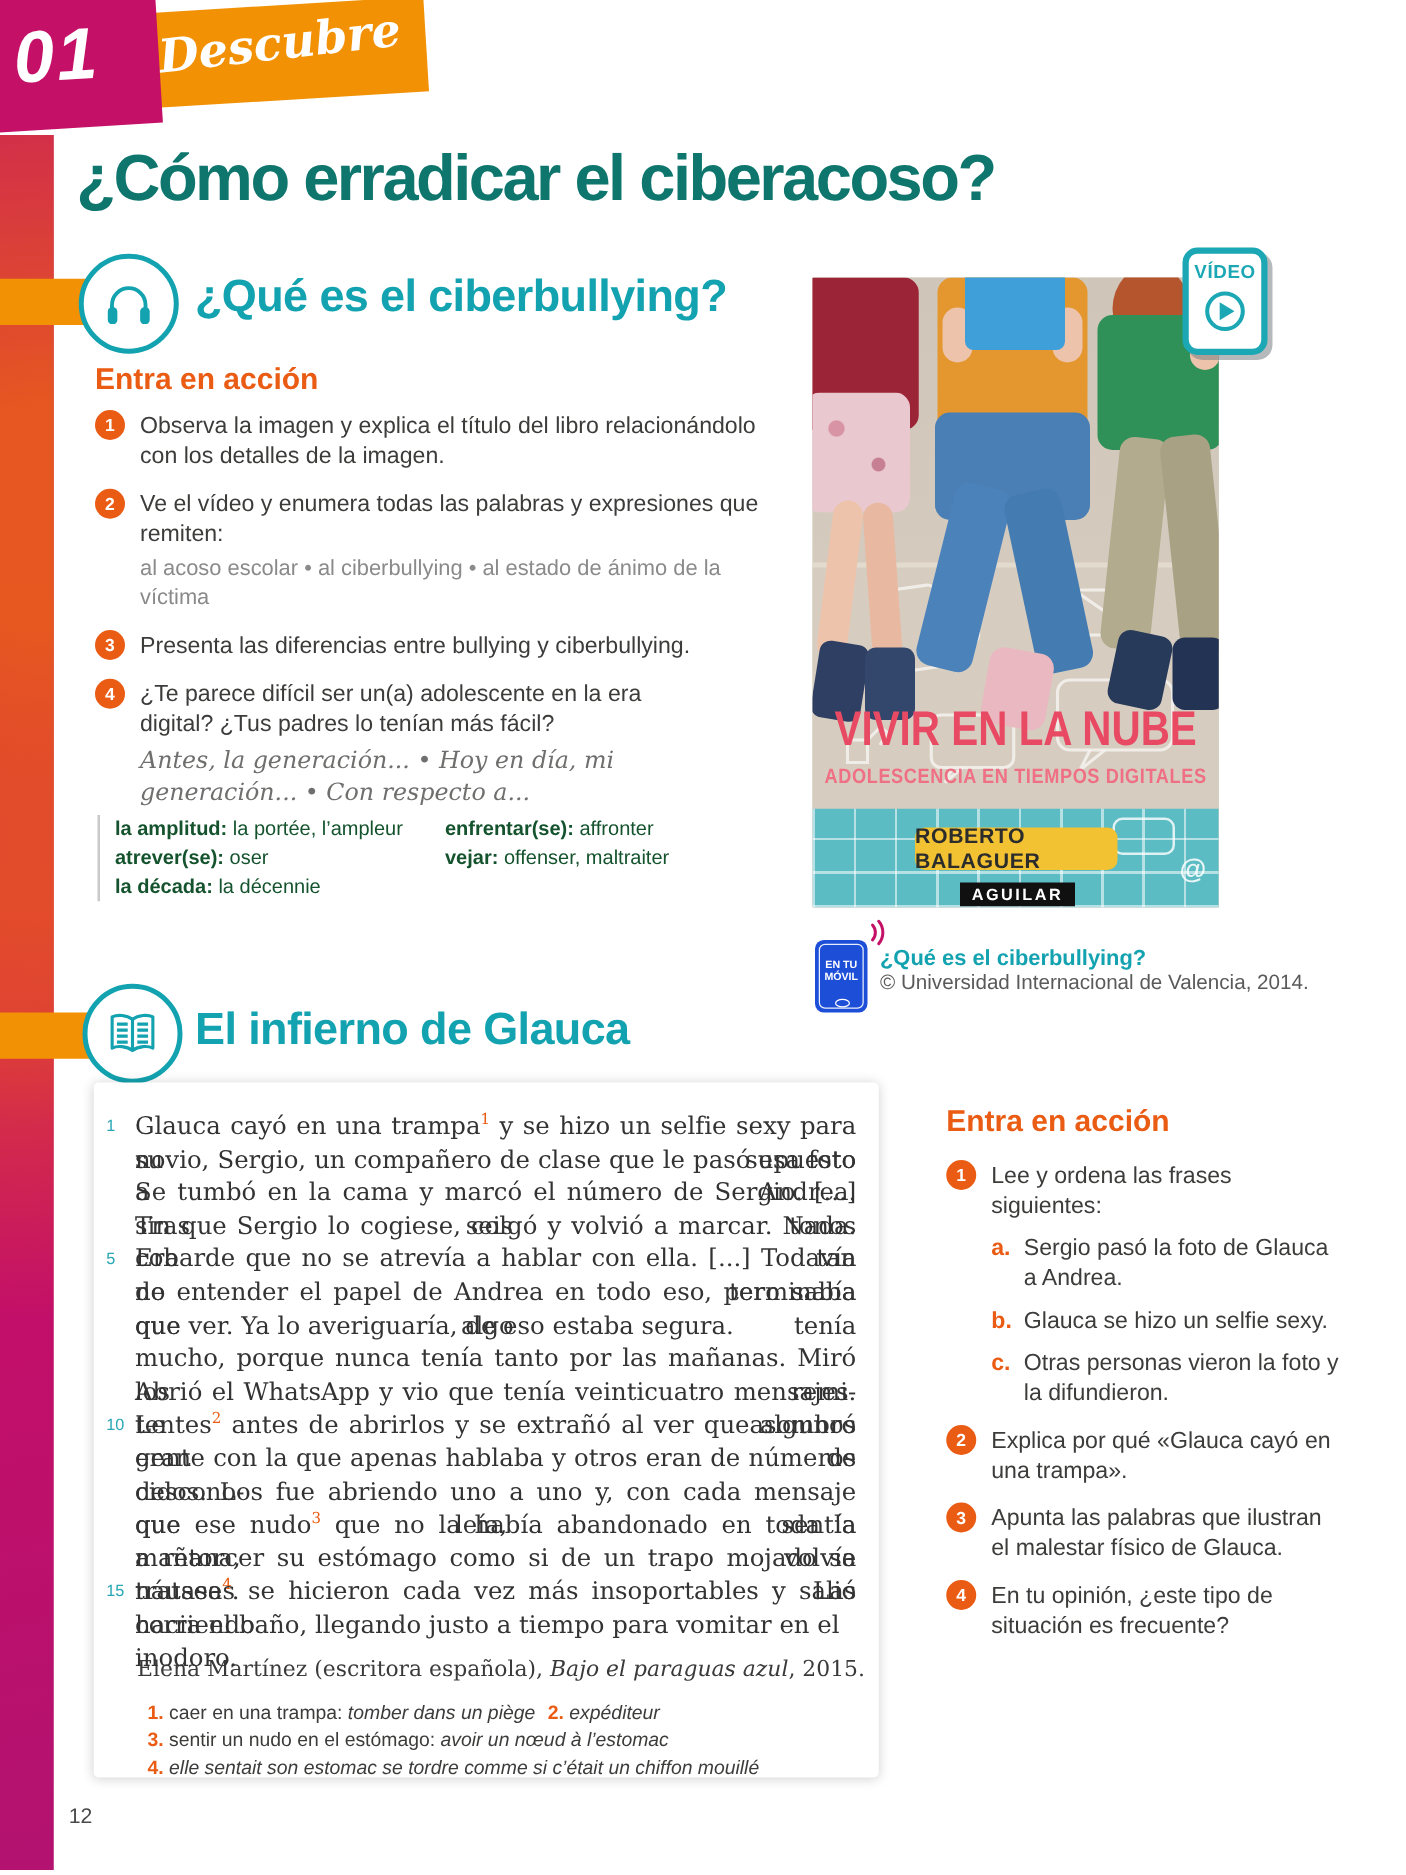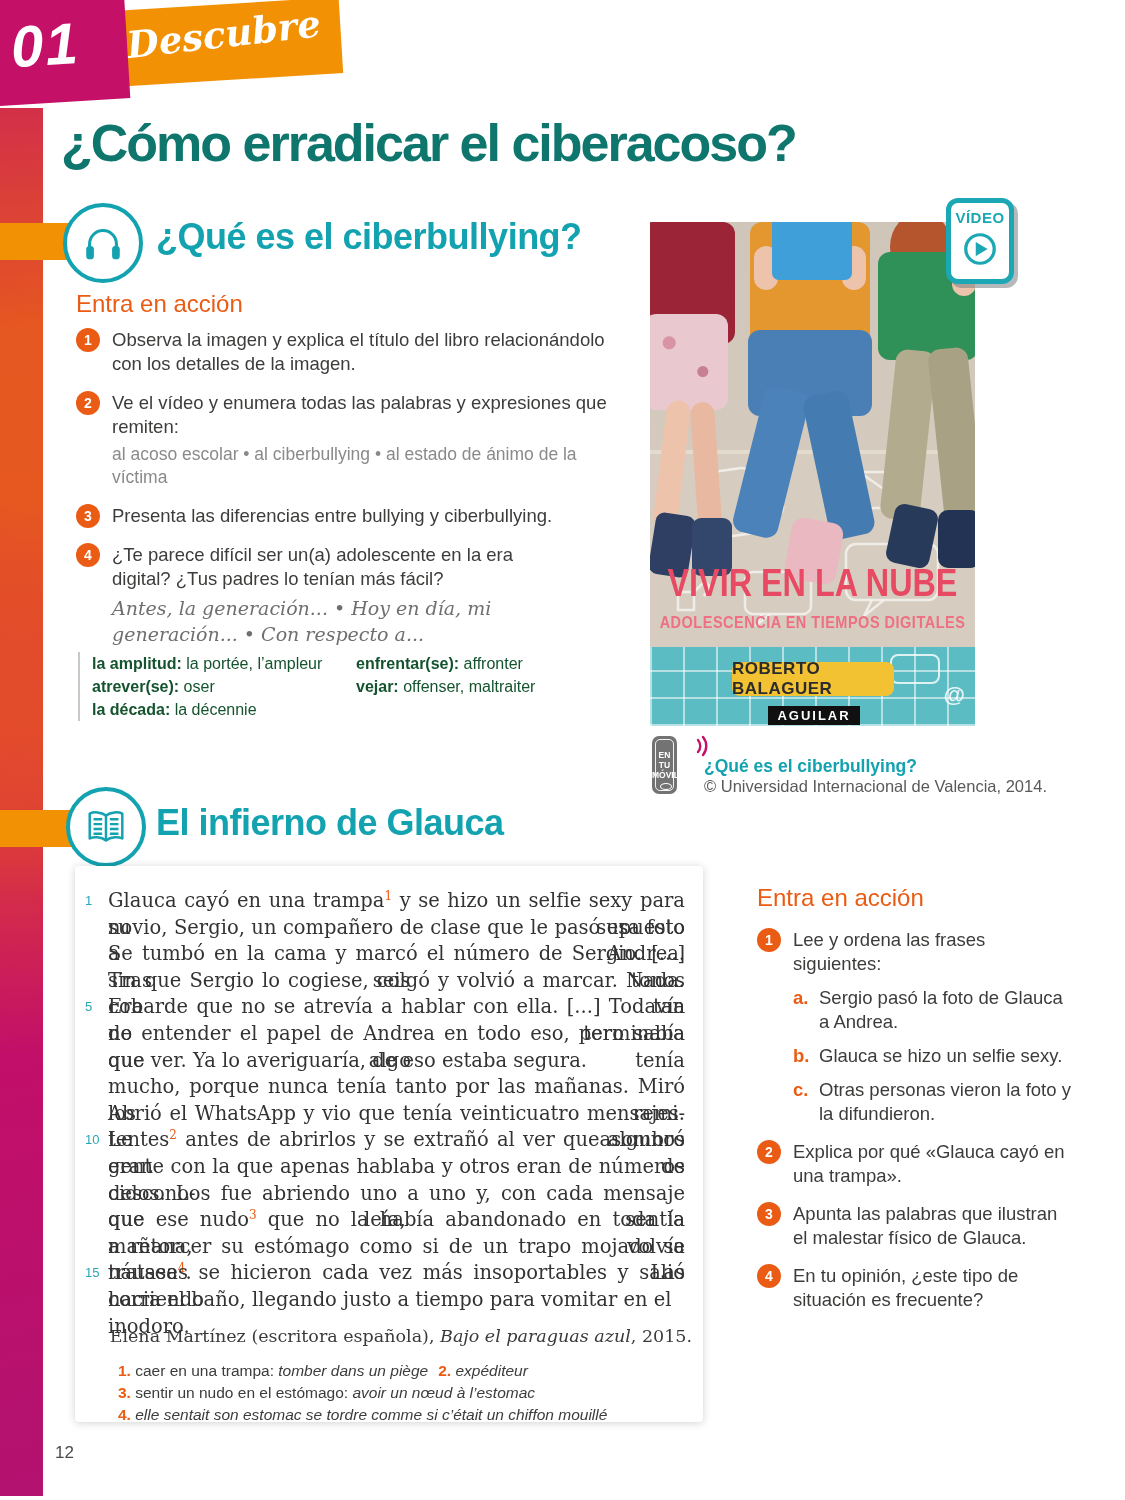--- a/index.html
+++ b/index.html
@@ -26,21 +26,21 @@
   .main-title{position:absolute;left:61px;top:112px;font-size:52px;font-weight:bold;color:#0f766e;
     letter-spacing:-2px;line-height:62px;}
 
   
   .sec-tab{position:absolute;left:0;width:96px;height:37px;background:#f29104;}
   .sec-circle{position:absolute;width:72px;height:72px;background:#fff;border:4px solid #13a2af;border-radius:50%;
     display:flex;align-items:center;justify-content:center;}
   .sec-title{position:absolute;font-size:36px;font-weight:bold;color:#13a2af;letter-spacing:-0.5px;}
 
   
-  .action-heading{font-size:24px;font-weight:normal;color:#ea5b13;}
+  .action-heading{font-size:24px;font-weight:bold;color:#ea5b13;}
   .item{position:relative;padding-left:36px;color:#3c3c3b;font-size:18.5px;line-height:24px;}
   .badge{position:absolute;left:0;top:0;width:24px;height:24px;border-radius:50%;background:#ea5b13;color:#fff;
     font-size:14px;font-weight:bold;display:flex;align-items:center;justify-content:center;}
   .note{margin-top:4px;color:#8a8a8a;font-size:17.5px;line-height:23px;}
   .hint{margin-top:4px;color:#6f6f6e;font-family:"DejaVu Serif",serif;font-style:italic;font-size:19px;line-height:26px;}
 
   .items-left{position:absolute;left:76px;top:328px;width:540px;}
   .items-left .item{margin-bottom:15px;}
   .items-left .item.w1{max-width:505px;}
   .items-left .item.w2{max-width:500px;}
@@ -75,21 +75,21 @@
   .cv-pub{position:absolute;left:118px;top:484px;width:92px;height:19px;background:#101010;color:#fff;font-weight:bold;
     font-size:13px;letter-spacing:2px;display:flex;align-items:center;justify-content:center;}
 
   
   .video-badge{position:absolute;left:946px;top:198px;width:58px;height:76px;background:#fff;border:5px solid #1ba7b4;
     border-radius:12px;box-shadow:4px 4px 0 rgba(120,128,132,.55);display:flex;flex-direction:column;align-items:center;}
   .video-label{color:#1ba7b4;font-weight:bold;font-size:15px;margin-top:6px;letter-spacing:.5px;}
 
   
   .mobile-row{position:absolute;left:652px;top:736px;width:420px;height:70px;}
-  .phone{position:absolute;left:0;top:0;width:25px;height:58px;background:#737373;border-radius:7px;}
+  .phone{position:absolute;left:0;top:16px;width:42px;height:58px;background:#1d4ed8;border-radius:7px;}
   .phone .screen{position:absolute;left:3px;top:3px;right:3px;bottom:3px;border:1.5px solid rgba(255,255,255,.9);border-radius:5px;}
   .phone .txt{position:absolute;left:0;top:14px;width:100%;text-align:center;color:#fff;font-weight:bold;font-size:8.5px;line-height:10px;}
   .phone .dot{position:absolute;left:50%;bottom:4px;width:10px;height:5px;margin-left:-5px;border:1.5px solid #fff;border-radius:50%;}
   .waves{position:absolute;left:40px;top:-2px;}
   .video-caption{position:absolute;left:52px;top:20px;color:#13a2af;font-weight:bold;font-size:17.5px;}
   .video-credit{position:absolute;left:52px;top:41px;color:#5a5a5a;font-size:16.5px;}
 
   
   .panel{position:absolute;left:75px;top:866px;width:628px;height:556px;background:#fff;border-radius:4px;
     box-shadow:0 1px 9px rgba(0,0,0,.18);}

